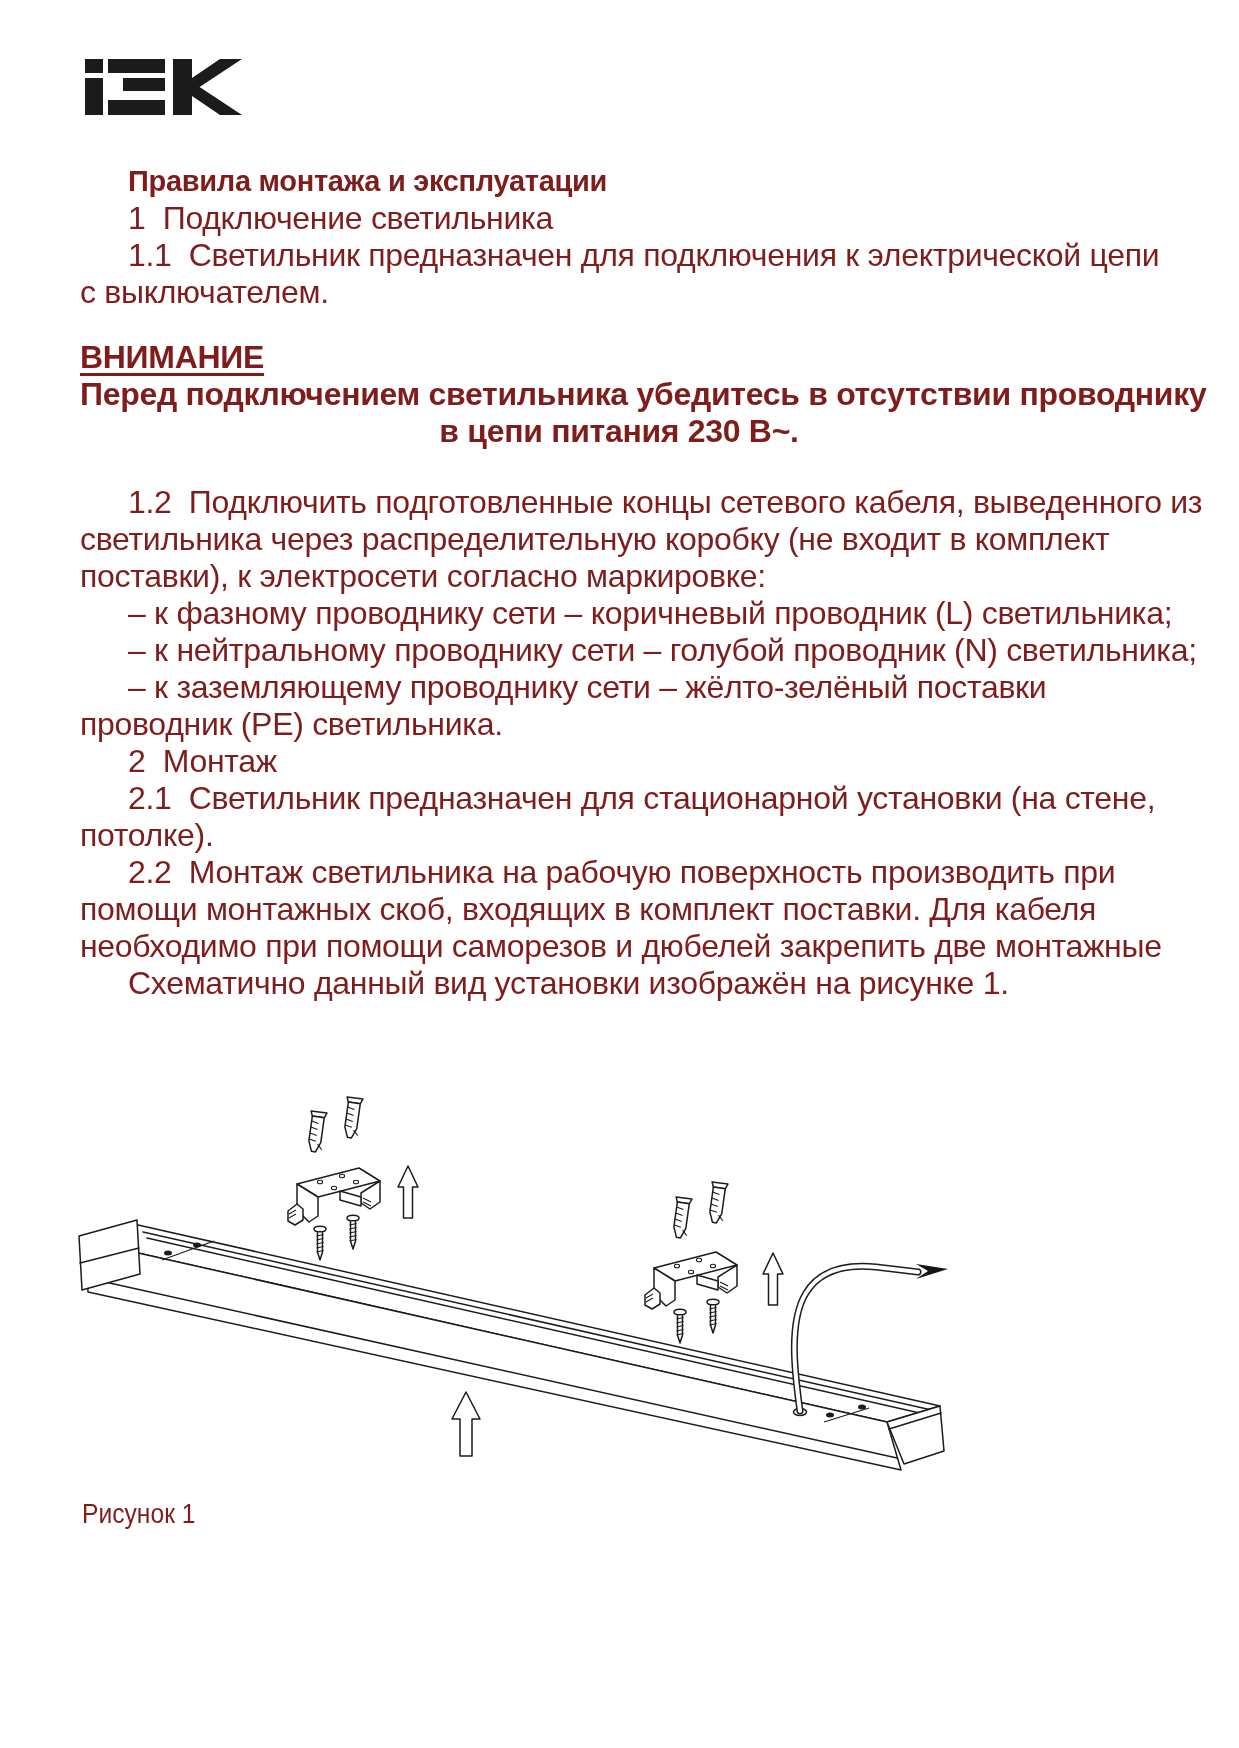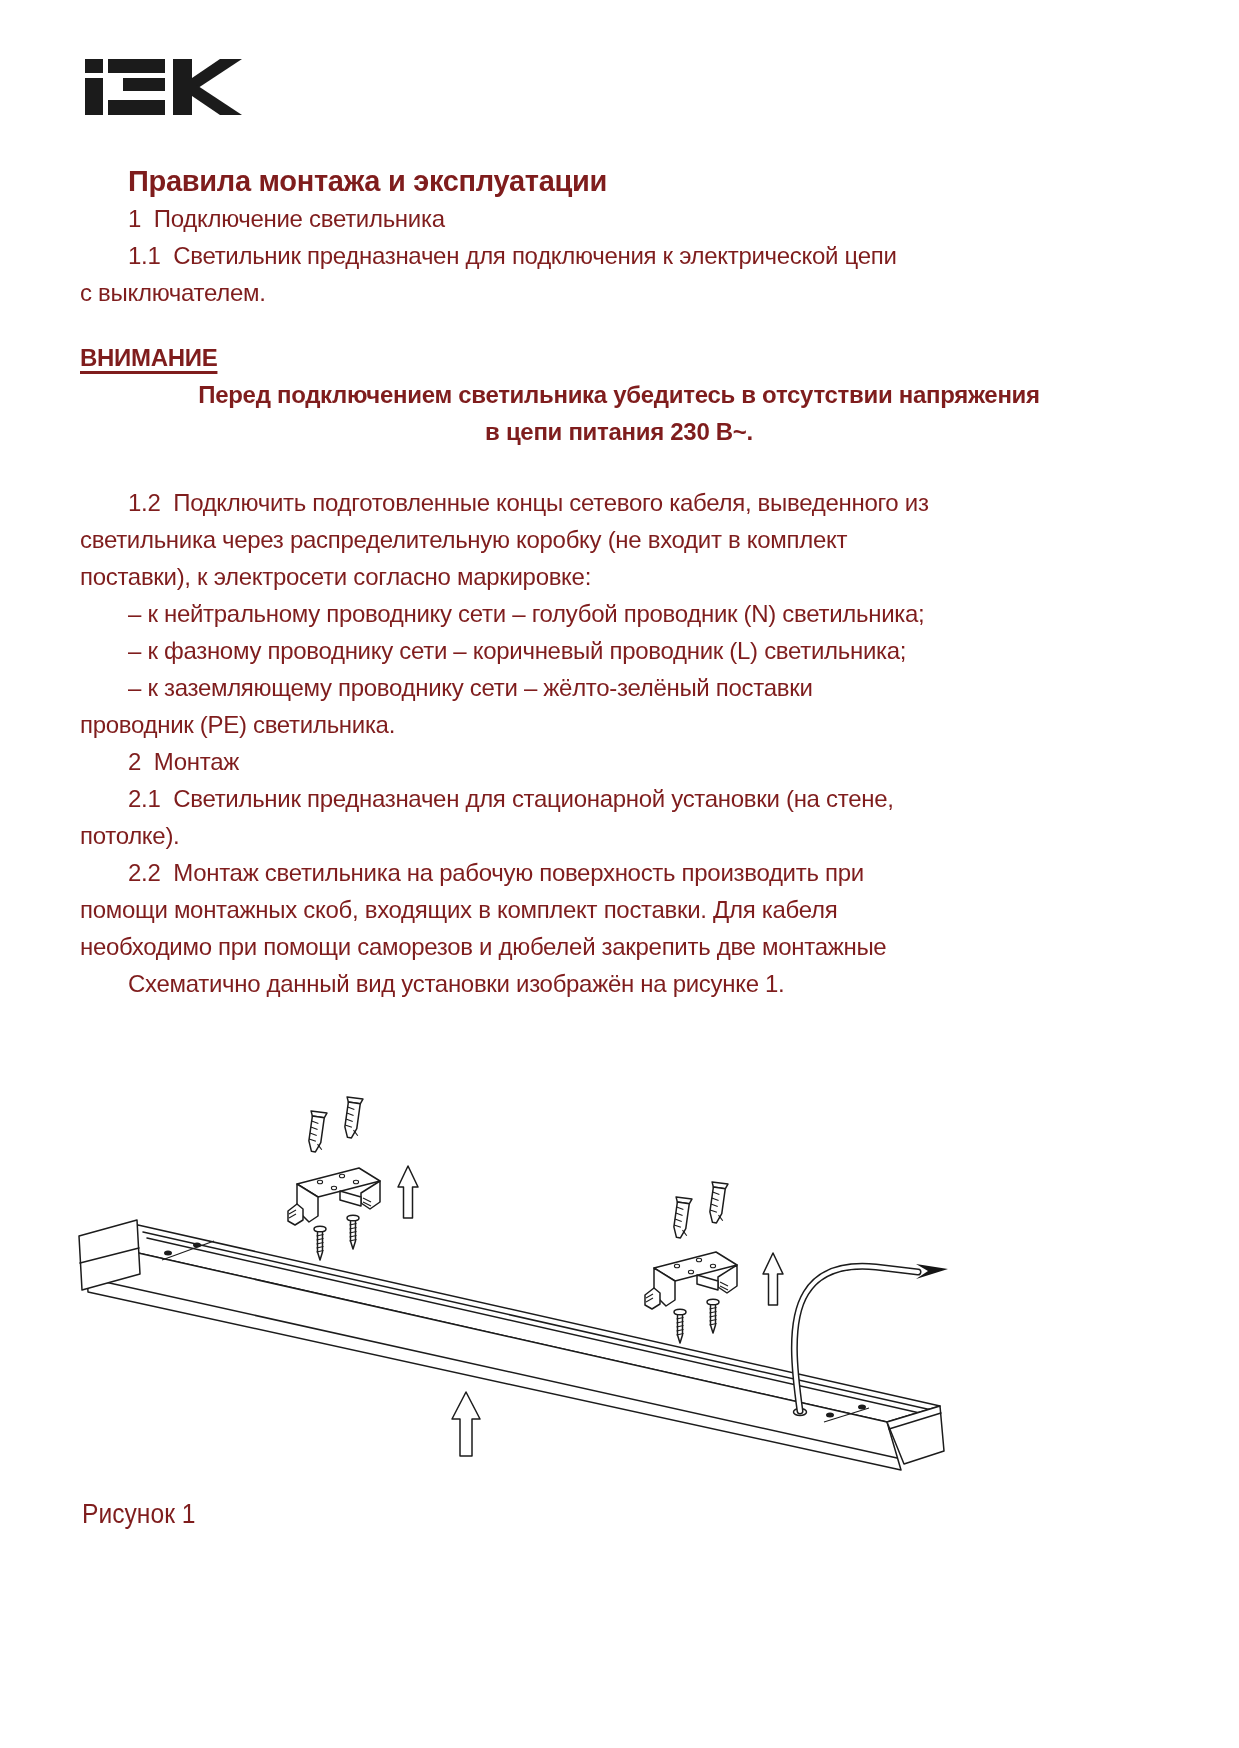--- a/index.html
+++ b/index.html
@@ -10,21 +10,21 @@
     margin:0 auto;
     font-family:"Liberation Sans", sans-serif;
     color:#7f1d1d;
     overflow:hidden;
   }
   .logo{position:absolute;left:85px;top:58px;width:160px;height:60px;}
   .textblock{
     position:absolute;left:80px;top:163px;width:1078px;
   }
   .line{
-    font-size:24px;
+    font-size:32px;
     line-height:37px;
     white-space:pre;
     letter-spacing:-0.3px;
   }
   .line.title{font-weight:700;padding-left:48px;font-size:29px;}
   .line.indent{padding-left:48px;}
   .line.center{text-align:center;font-weight:700;}
   .line.attention{
     text-align:left;font-weight:700;
     text-decoration:underline;
@@ -68,27 +68,27 @@
       </g>
     </svg>
   </div>
 
   <div class="textblock">
       <div class="line title">Правила монтажа и эксплуатации</div>
       <div class="line indent">1  Подключение светильника</div>
       <div class="line indent">1.1  Светильник предназначен для подключения к электрической цепи</div>
       <div class="line ">с выключателем.</div>
       <div class="line attention">ВНИМАНИЕ</div>
-      <div class="line center">Перед подключением светильника убедитесь в отсутствии напряжения</div>
+      <div class="line center">Перед подключением светильника убедитесь в отсутствии проводнику</div>
       <div class="line center">в цепи питания 230 В~.</div>
       <div class="line indent pgap">1.2  Подключить подготовленные концы сетевого кабеля, выведенного из</div>
       <div class="line ">светильника через распределительную коробку (не входит в комплект</div>
       <div class="line ">поставки), к электросети согласно маркировке:</div>
+      <div class="line indent">– к фазному проводнику сети – коричневый проводник (L) светильника;</div>
       <div class="line indent">– к нейтральному проводнику сети – голубой проводник (N) светильника;</div>
-      <div class="line indent">– к фазному проводнику сети – коричневый проводник (L) светильника;</div>
       <div class="line indent">– к заземляющему проводнику сети – жёлто-зелёный поставки</div>
       <div class="line ">проводник (PE) светильника.</div>
       <div class="line indent">2  Монтаж</div>
       <div class="line indent">2.1  Светильник предназначен для стационарной установки (на стене,</div>
       <div class="line ">потолке).</div>
       <div class="line indent">2.2  Монтаж светильника на рабочую поверхность производить при</div>
       <div class="line ">помощи монтажных скоб, входящих в комплект поставки. Для кабеля</div>
       <div class="line ">необходимо при помощи саморезов и дюбелей закрепить две монтажные</div>
       <div class="line indent">Схематично данный вид установки изображён на рисунке 1.</div>
     </div>

